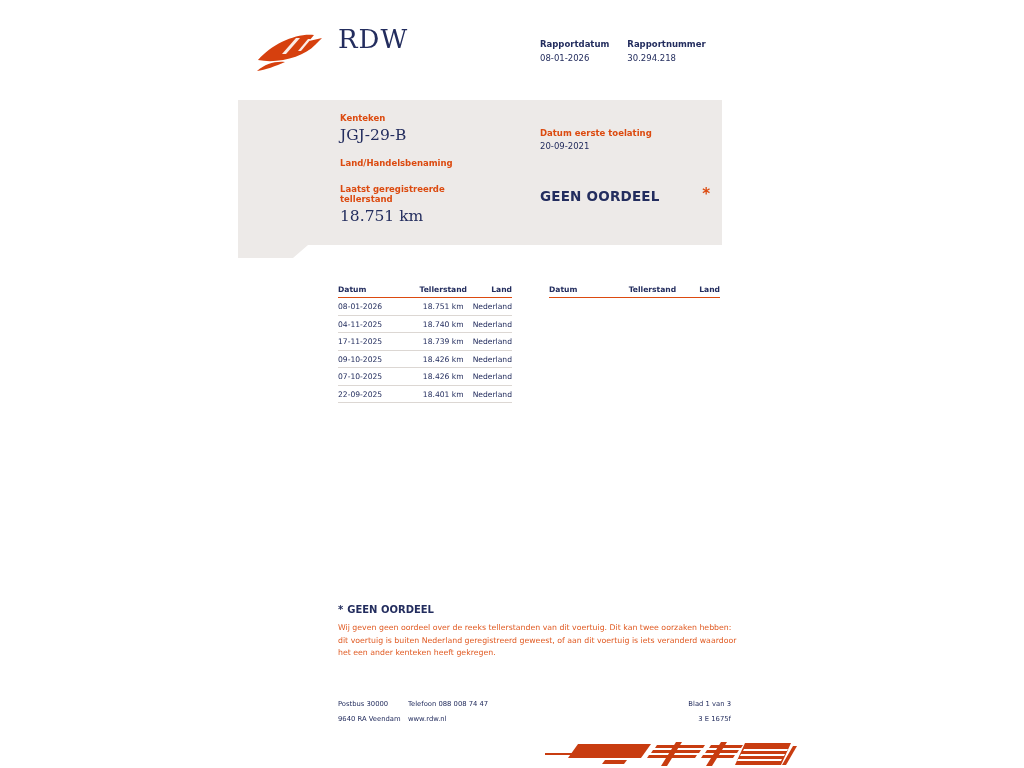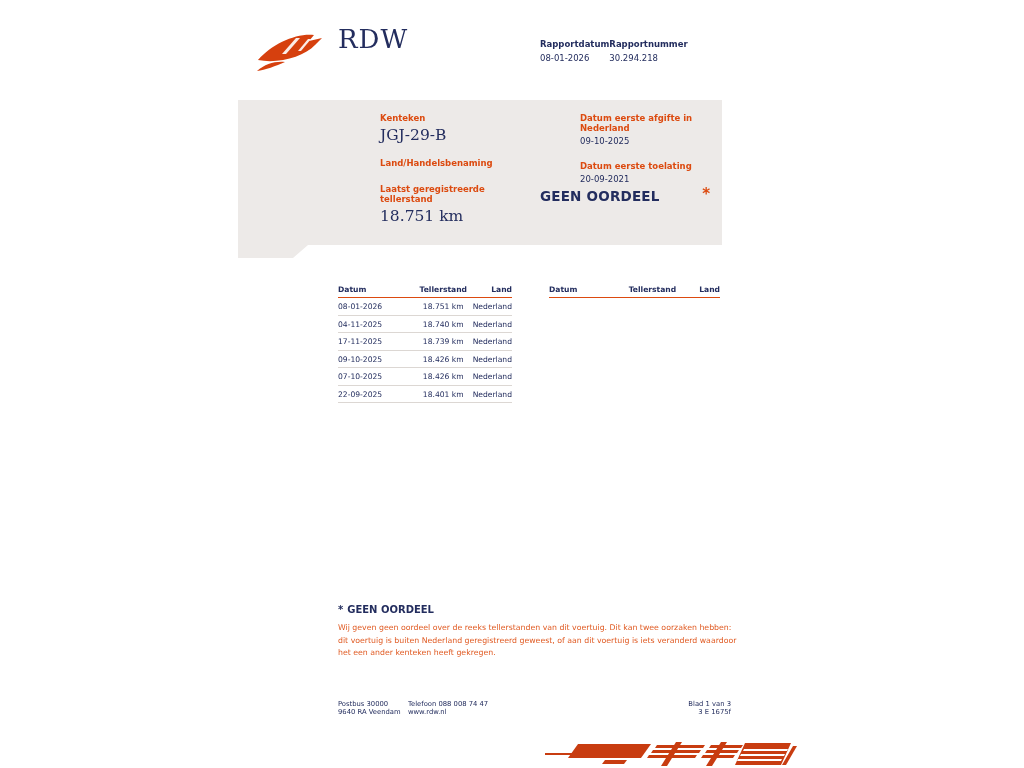--- a/index.html
+++ b/index.html
@@ -19,41 +19,41 @@
   .logo-text {
     position: absolute; left: 82px; top: 0;
     font-family: "DejaVu Serif", serif;
     font-size: 26px; letter-spacing: 1px; color: #232d5e;
   }
   .title-block { left: 540px; top: 26px; width: 260px; }
   .report-title {
     font-family: "DejaVu Serif", serif;
     font-size: 18.5px; font-weight: 600; color: #dc4a0f;
   }
-  .meta-row { display: flex; margin-top: 13px; }
+  .meta-row { display: flex; gap: 18px; margin-top: 13px; }
   .meta-label { font-size: 8.5px; font-weight: bold; color: #232d5e; }
   .meta-value { font-size: 8.5px; color: #232d5e; margin-top: 4px; }
 
   
   .summary-box {
     left: 238px; top: 100px; width: 484px; height: 158px;
     background: #edeae8;
     clip-path: polygon(0 0, 100% 0, 100% 145px, 70px 145px, 55px 158px, 0 158px);
   }
   .field-label {
     font-size: 8.5px; font-weight: bold; color: #dc4a0f; margin-bottom: 3px;
   }
   .big-value {
     font-family: "DejaVu Serif", serif;
     font-size: 15.5px; color: #232d5e; line-height: 1.28;
   }
   .small-value { font-size: 8.5px; color: #232d5e; }
   .col-left  { position: absolute; left: 102px; top: 13px; width: 150px; }
   .col-right { position: absolute; left: 302px; top: 13px; width: 170px; }
-  .field { margin-bottom: 12px; margin-left: 40px; }
+  .field { margin-bottom: 12px; }
   .merk-value { width: 132px; }
   .verdict-row {
     position: absolute; left: 302px; top: 88px; width: 170px;
     display: flex; justify-content: space-between; align-items: flex-start;
   }
   .verdict-text {
     font-size: 13.5px; font-weight: bold; letter-spacing: 0.2px; color: #232d5e;
   }
   .verdict-star { color: #dc4a0f; font-size: 15px; font-weight: bold; line-height: 13px; }
 
@@ -84,21 +84,21 @@
   .footnote { left: 338px; top: 604px; width: 400px; }
   .footnote-title { font-size: 10px; font-weight: bold; color: #232d5e; }
   .footnote-title .mark { margin-right: 4px; }
   .footnote-text {
     margin-top: 7px; font-size: 7.8px; line-height: 1.62; color: #e05a22;
   }
 
   
   .footer { left: 338px; top: 700px; width: 393px; font-size: 6.8px; color: #232d5e; }
   .footer-cols { display: flex; }
-  .footer-col { display: flex; flex-direction: column; }
+  .footer-col { display: flex; flex-direction: column; gap: 7px; }
   .footer-col.c1 { width: 70px; }
   .footer-col.c2 { flex: 1; }
   .footer-col.c3 { text-align: right; }
 
   
   .bottom-graphic { left: 545px; top: 740px; width: 252px; height: 28px; }
 </style>
 </head>
 <body>
 
@@ -134,24 +134,20 @@
     <div class="field">
       <div class="field-label">Land/Handelsbenaming</div>
     </div>
     <div class="field" style="margin-top:16px">
       <div class="field-label">Laatst geregistreerde tellerstand</div>
       <div class="big-value">18.751 km</div>
     </div>
   </div>
 
   <div class="col-right">
-    <div class="field">
-      <div class="field-label">Datum eerste afgifte in Nederland</div>
-      <div class="small-value">09-10-2025</div>
-    </div>
     <div class="field" style="margin-top:15px">
       <div class="field-label">Datum eerste toelating</div>
       <div class="small-value">20-09-2021</div>
     </div>
   </div>
 
   <div class="verdict-row">
     <span class="verdict-text">GEEN OORDEEL</span>
     <span class="verdict-star">*</span>
   </div>

